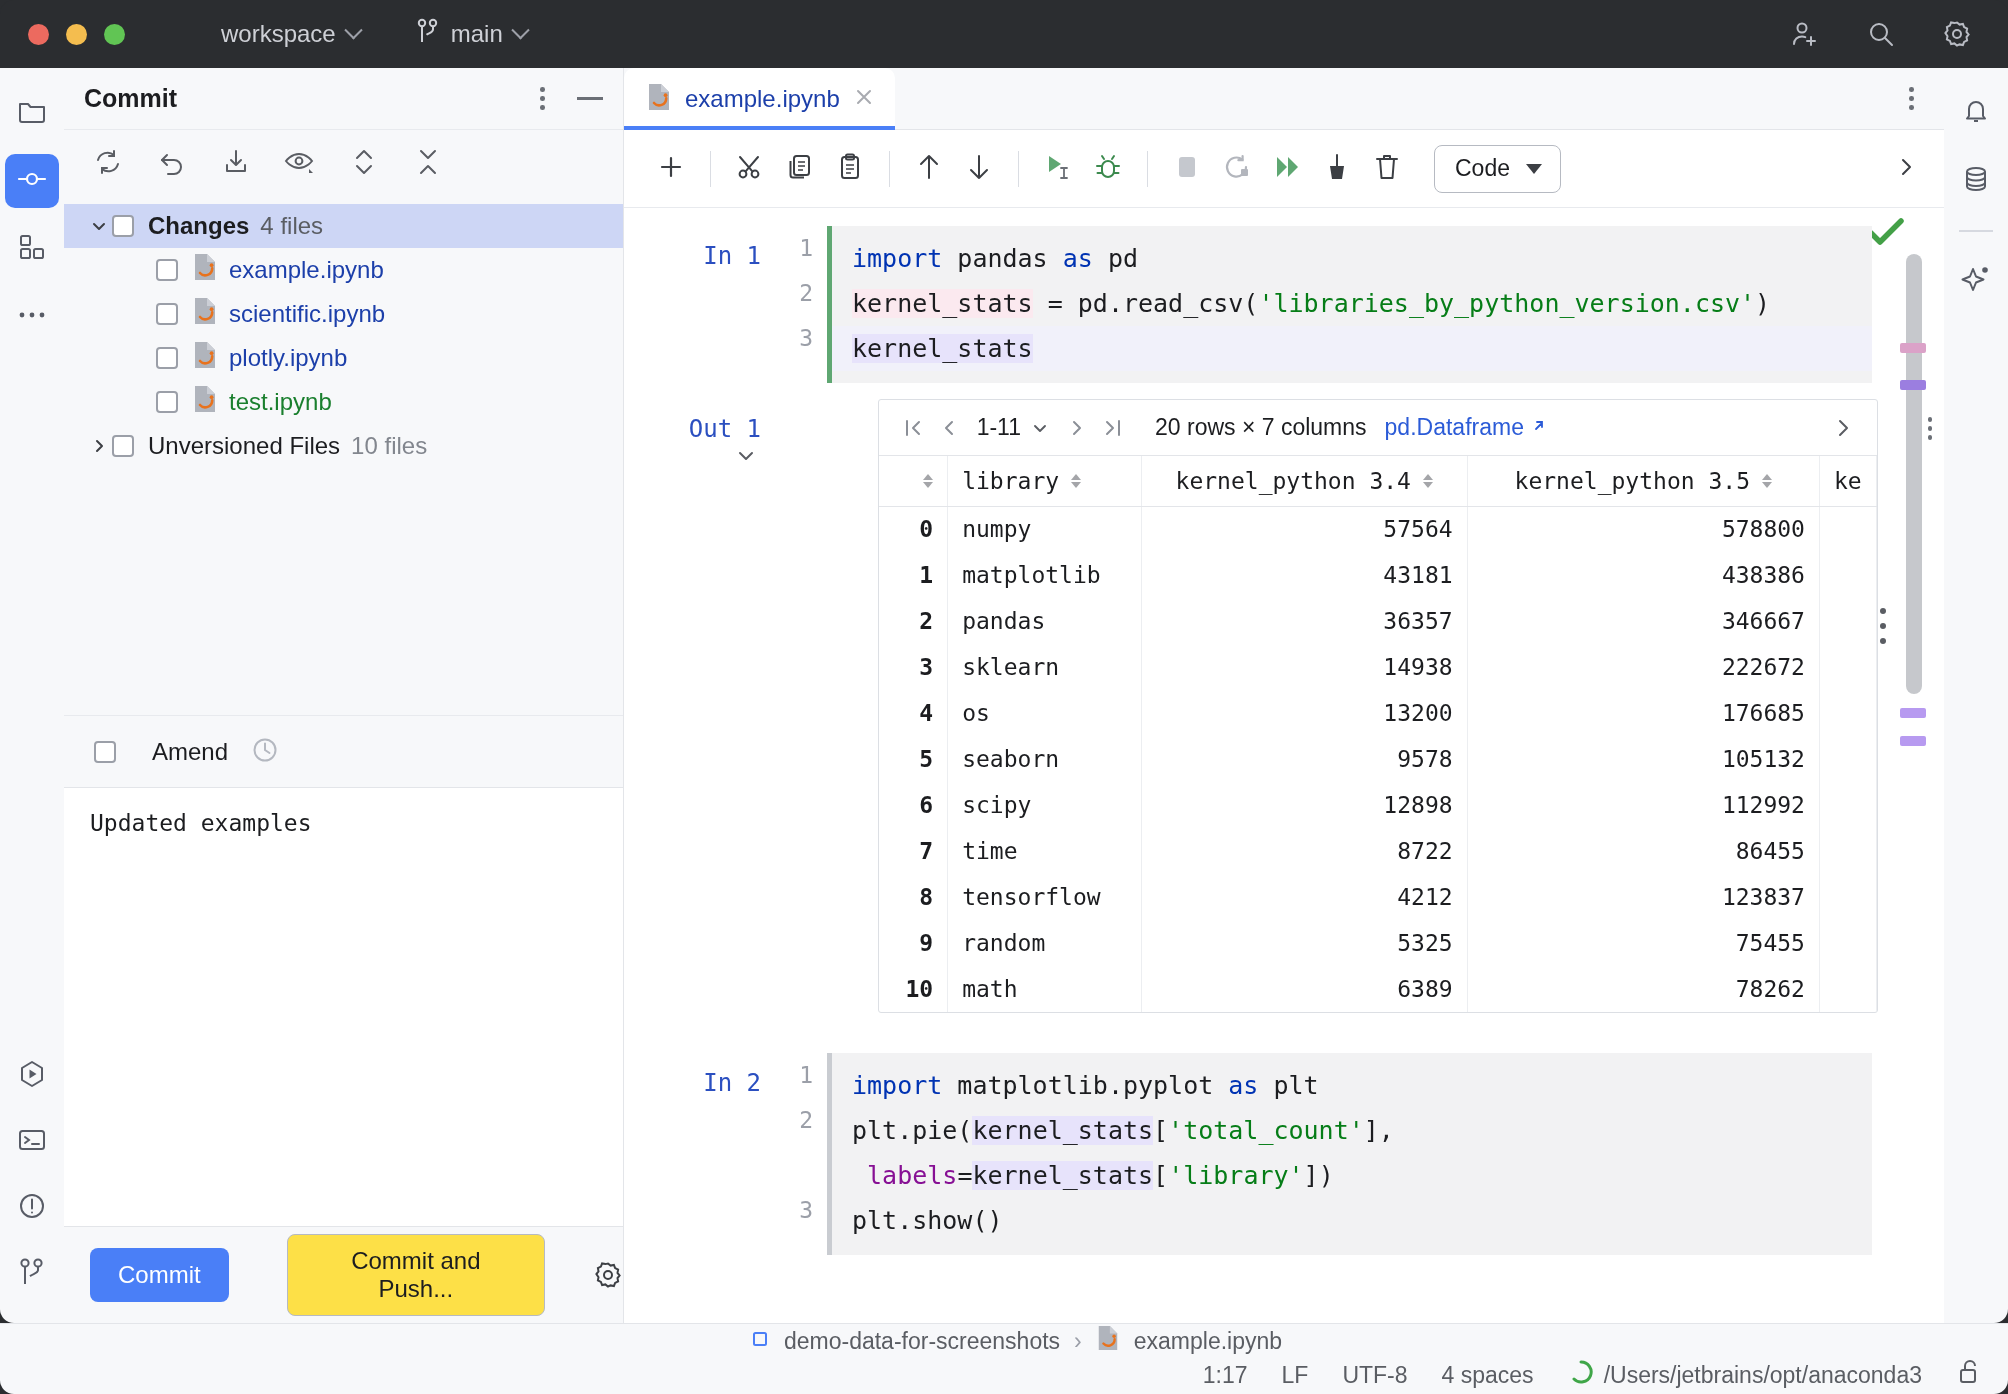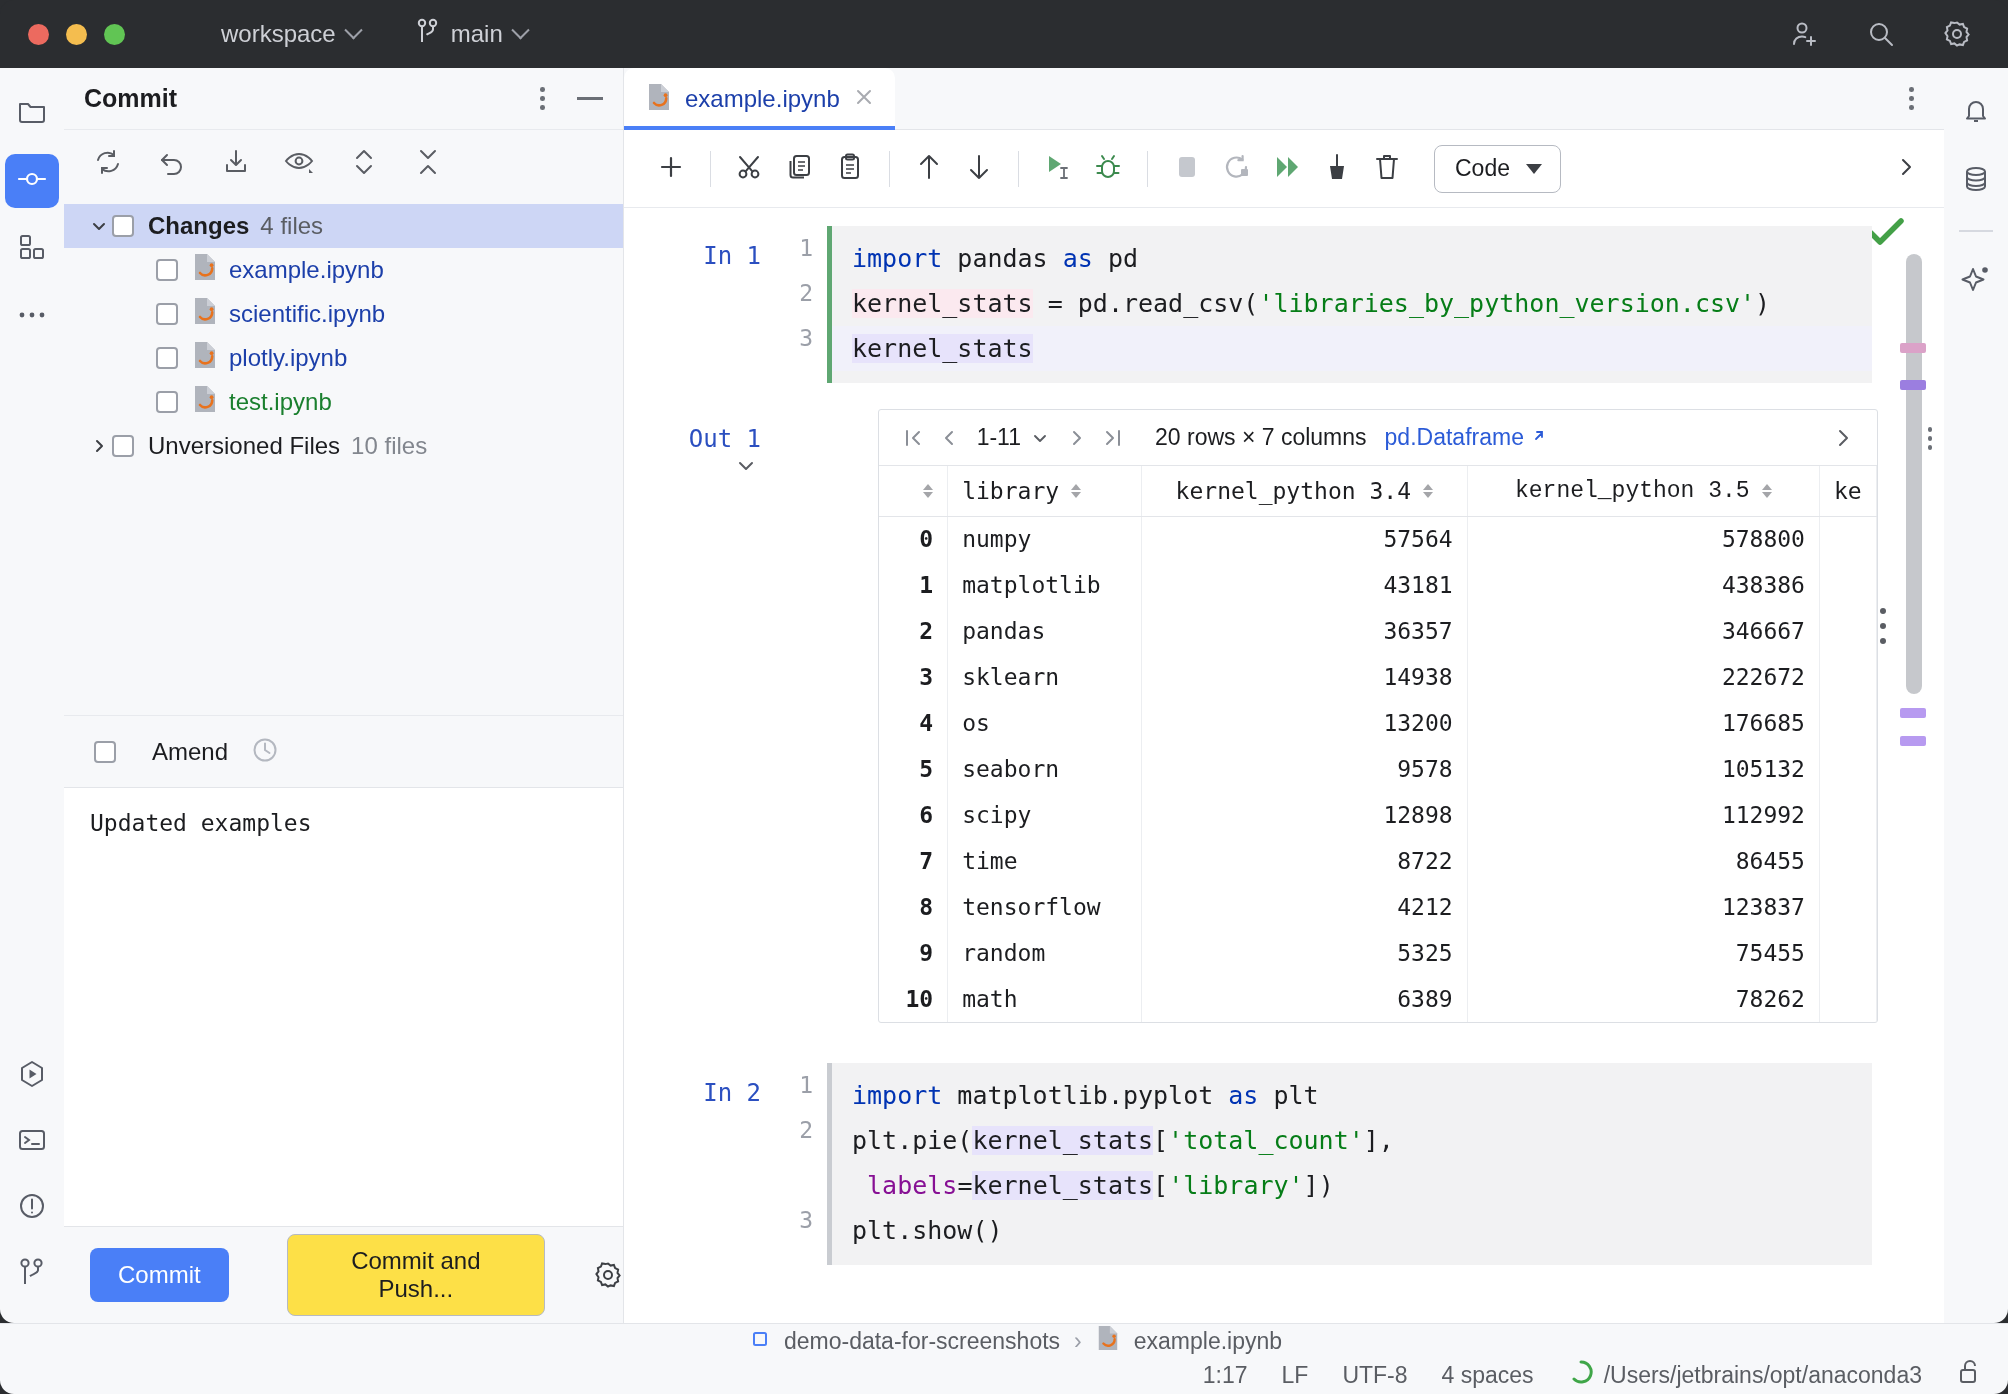--- a/index.html
+++ b/index.html
@@ -142,21 +142,21 @@
   .code-area.plain { border-left: 5px solid #c9ccd1; }
   .cl { height: 45px; line-height: 45px; padding-left: 20px; white-space: pre; }
   .cl.hl { background: #f1f1fa; }
   .kw { color: #0033b3; }
   .str { color: #067d17; }
   .named { color: #871094; }
   .hl-pink { background: #fbe9ef; }
   .hl-lav { background: #e7e3fb; }
 
   
-  .out-wrap { display: flex; margin-top: 26px; gap: 38px; }
+  .out-wrap { display: flex; margin-top: 16px; gap: 38px; }
   .df {
     flex: none; width: 1000px; border: 1px solid #dcdfe4; background: #fff;
     border-radius: 3px; overflow: hidden;
   }
   .df-head { height: 56px; display: flex; align-items: center; gap: 0;
              border-bottom: 1px solid #e3e5e9; padding: 0 16px; }
   .pg-btn { width: 36px; height: 36px; display: flex; align-items: center; justify-content: center;
             cursor: pointer; }
   .pg-range { display: flex; align-items: center; gap: 10px; font-size: 23px; color: #1c1d20;
               margin: 0 10px; cursor: pointer; }
@@ -782,21 +782,21 @@
                 </th>
                 <th style="width:335px;">
                   <span class="th-inner" style="justify-content:center;">
                     <span>kernel_python 3.4</span>
                     <span class="sort-ind">
                         <i class="up"></i>
                         <i class="dn"></i>
                       </span>
                   </span>
                 </th>
-                <th style="width:368px;font-family:Liberation Mono, monospace;">
+                <th style="width:368px;">
                   <span class="th-inner" style="justify-content:center;">
                     <span>kernel_python 3.5</span>
                     <span class="sort-ind">
                         <i class="up"></i>
                         <i class="dn"></i>
                       </span>
                   </span>
                 </th>
                 <th>
                   <span class="th-inner">

